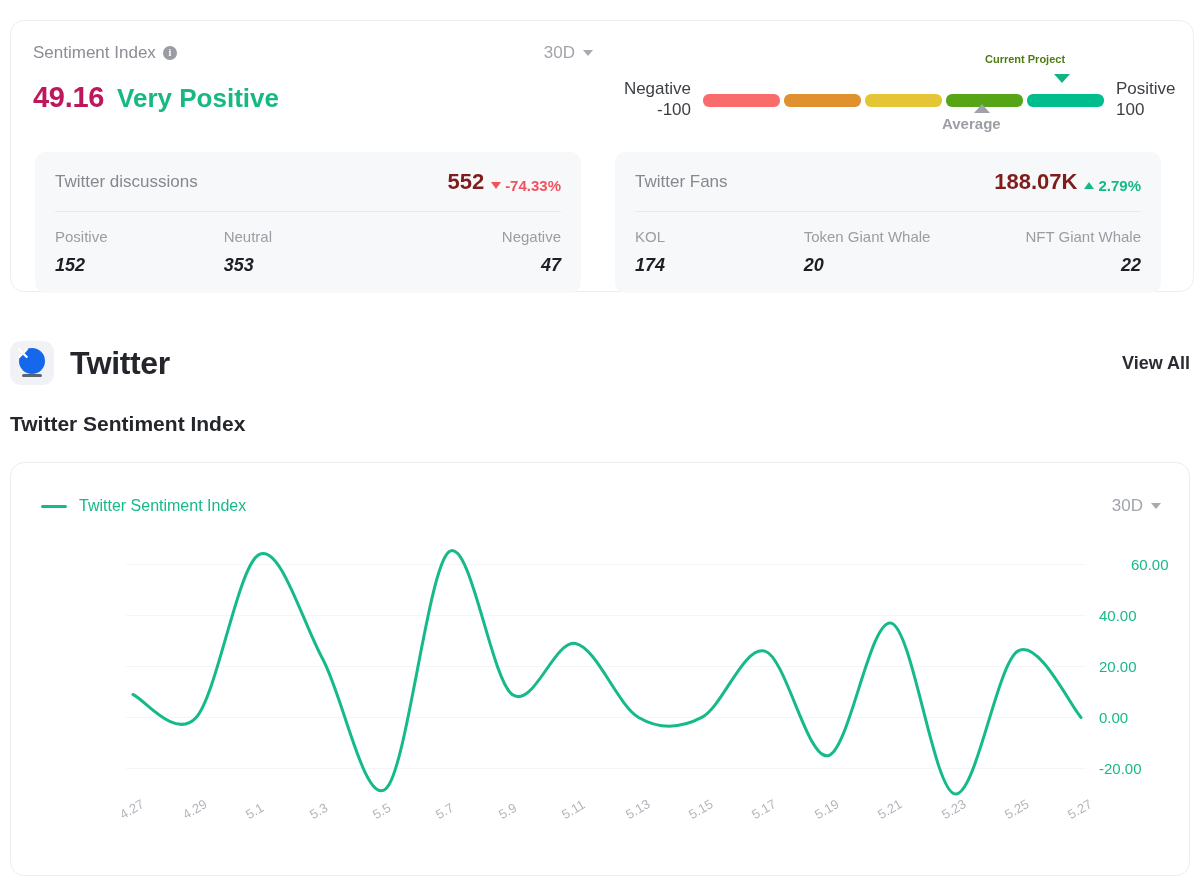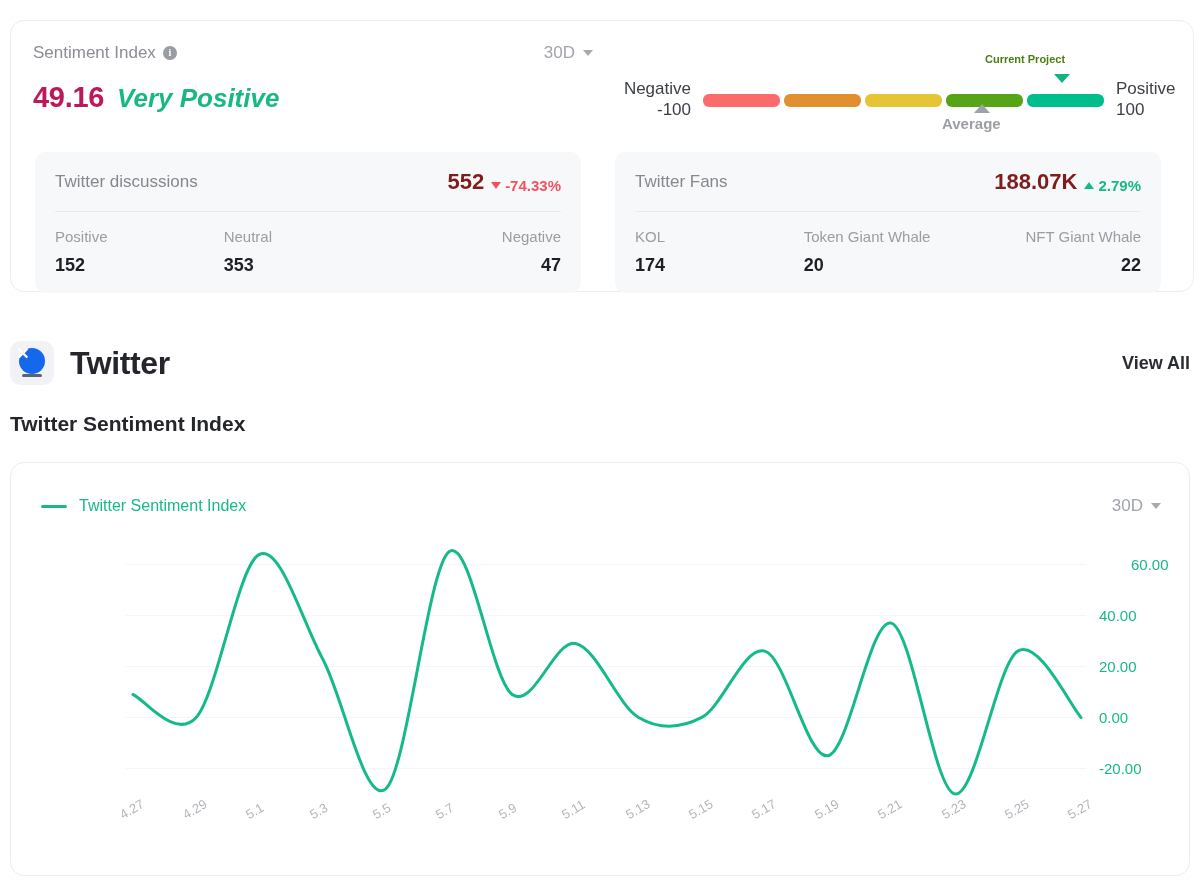--- a/index.html
+++ b/index.html
@@ -36,21 +36,21 @@
   .range-dd { display: flex; align-items: center; gap: 8px; cursor: pointer; }
   .range-dd-label { font-size: 17px; color: #a2a4ac; }
   .caret { width: 0; height: 0; border-left: 5px solid transparent;
            border-right: 5px solid transparent; border-top: 6px solid #a8aab1; }
 
   .si-value-row {
     position: absolute; left: 22px; top: 60px;
     display: flex; align-items: baseline; gap: 13px;
   }
   .si-value { font-size: 29px; font-weight: 700; color: #be185d; letter-spacing: -.3px; }
-  .si-label { font-size: 26px; font-weight: 700; color: #18b981; font-style: italic; }
+  .si-label { font-size: 26px; font-weight: 700; color: #18b981; }
 
   
   .gauge { position: absolute; left: 600px; top: 36px; width: 580px; height: 80px; }
   .gauge-row { position: absolute; left: 0; top: 22px; display: flex; align-items: center; }
   .gauge-side { width: 92px; text-align: right; padding-right: 12px; }
   .gauge-side.right { text-align: left; padding-right: 0; padding-left: 12px; }
   .gauge-side .g-l1 { font-size: 17px; color: #3c3f46; line-height: 20px; }
   .gauge-side .g-l2 { font-size: 17px; color: #3c3f46; line-height: 22px; }
   .gauge-bars { display: flex; gap: 4px; }
   .seg { width: 77px; height: 13px; border-radius: 6px; }
@@ -95,21 +95,21 @@
   .tri-down { width: 0; height: 0; border-left: 5px solid transparent;
               border-right: 5px solid transparent; border-top: 7px solid #f2525f; }
   .tri-up   { width: 0; height: 0; border-left: 5px solid transparent;
               border-right: 5px solid transparent; border-bottom: 7px solid #14b987; }
 
   .sp-cells { display: flex; padding-top: 16px; }
   .sp-cell { flex: 1; }
   .sp-cell:nth-child(2) { text-align: left; }
   .sp-cell:nth-child(3) { text-align: right; }
   .sp-cell-label { font-size: 15px; color: #9b9da4; margin-bottom: 10px; }
-  .sp-cell-value { font-size: 18px; font-weight: 700; color: #1d1f24; }
+  .sp-cell-value { font-size: 18px; font-weight: 700; color: #1d1f24; font-style: italic; }
 
   
   .tw-section-head {
     position: absolute; left: 10px; top: 336px; width: 1180px; height: 54px;
     display: flex; align-items: center; justify-content: space-between;
   }
   .tw-brand { display: flex; align-items: center; gap: 16px; }
   .tw-logo-box {
     width: 44px; height: 44px; border-radius: 11px; background: #f1f2f5;
     position: relative;

